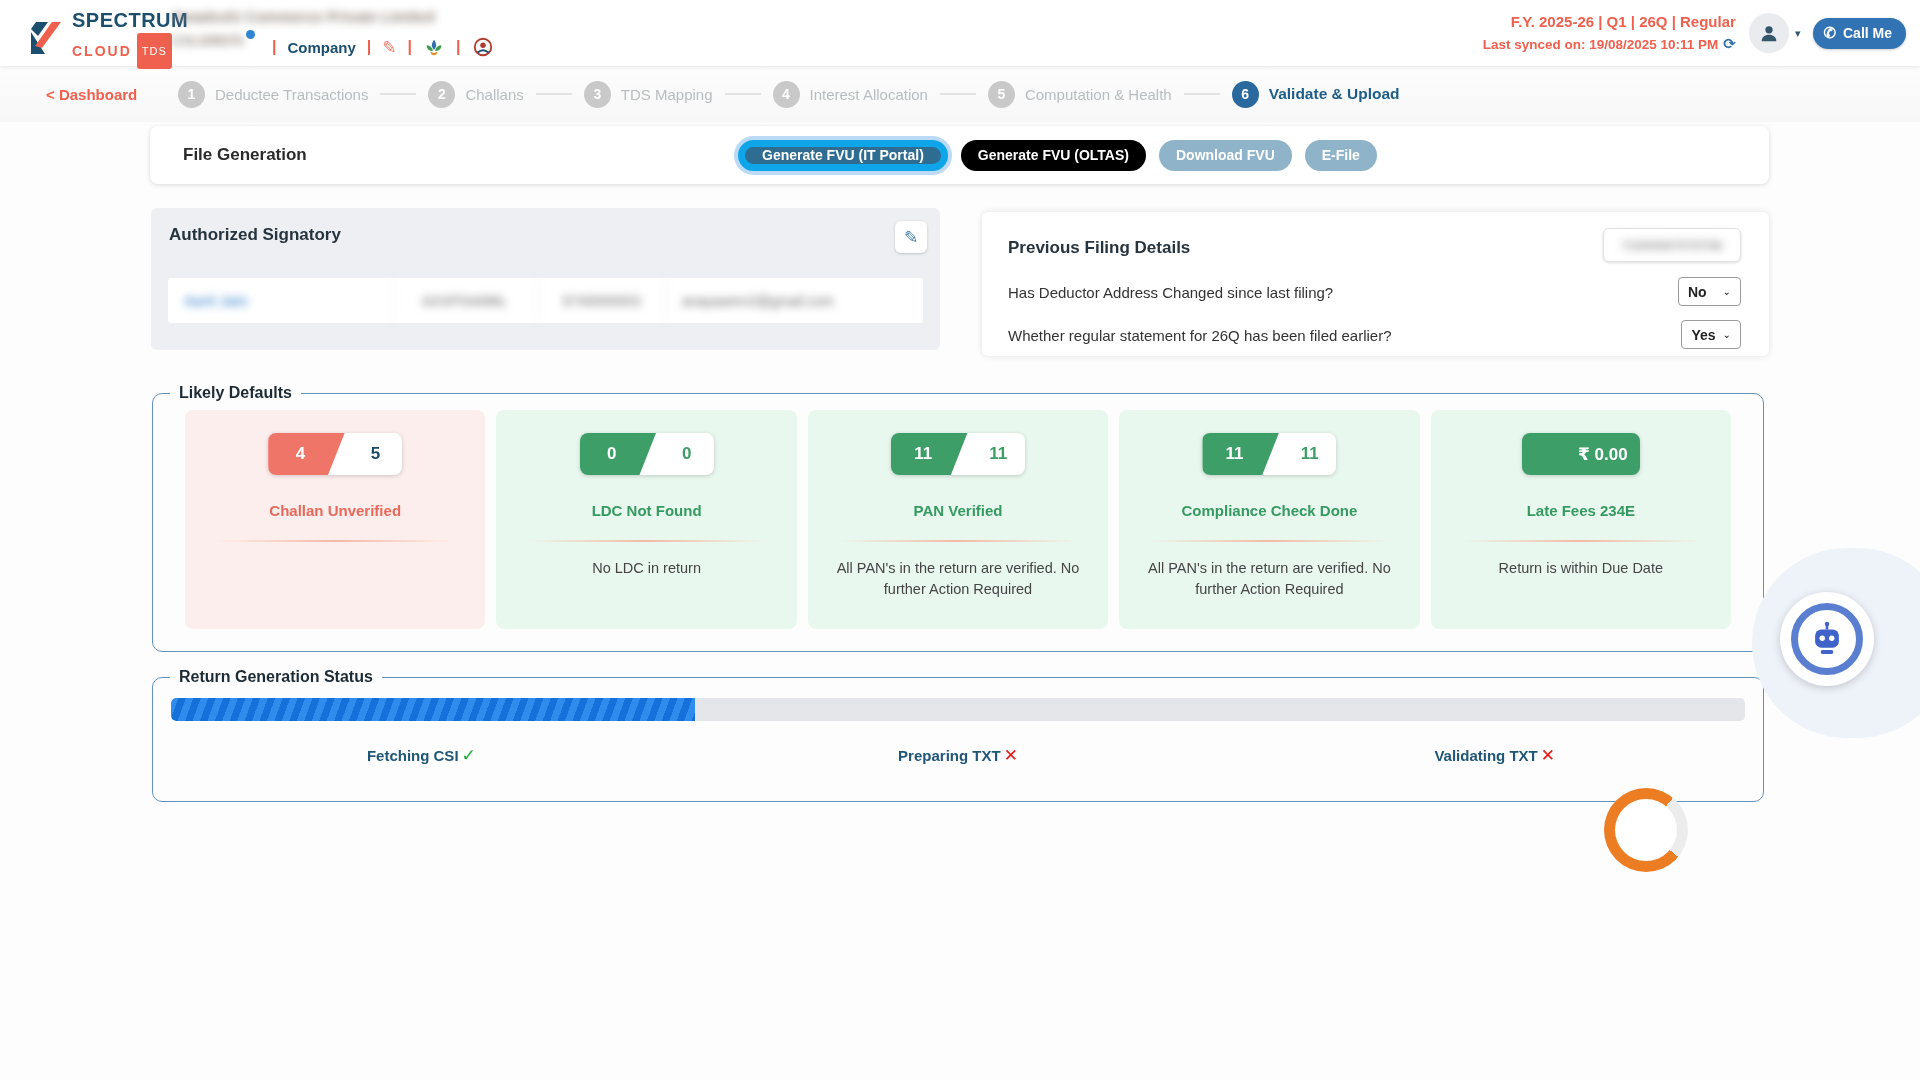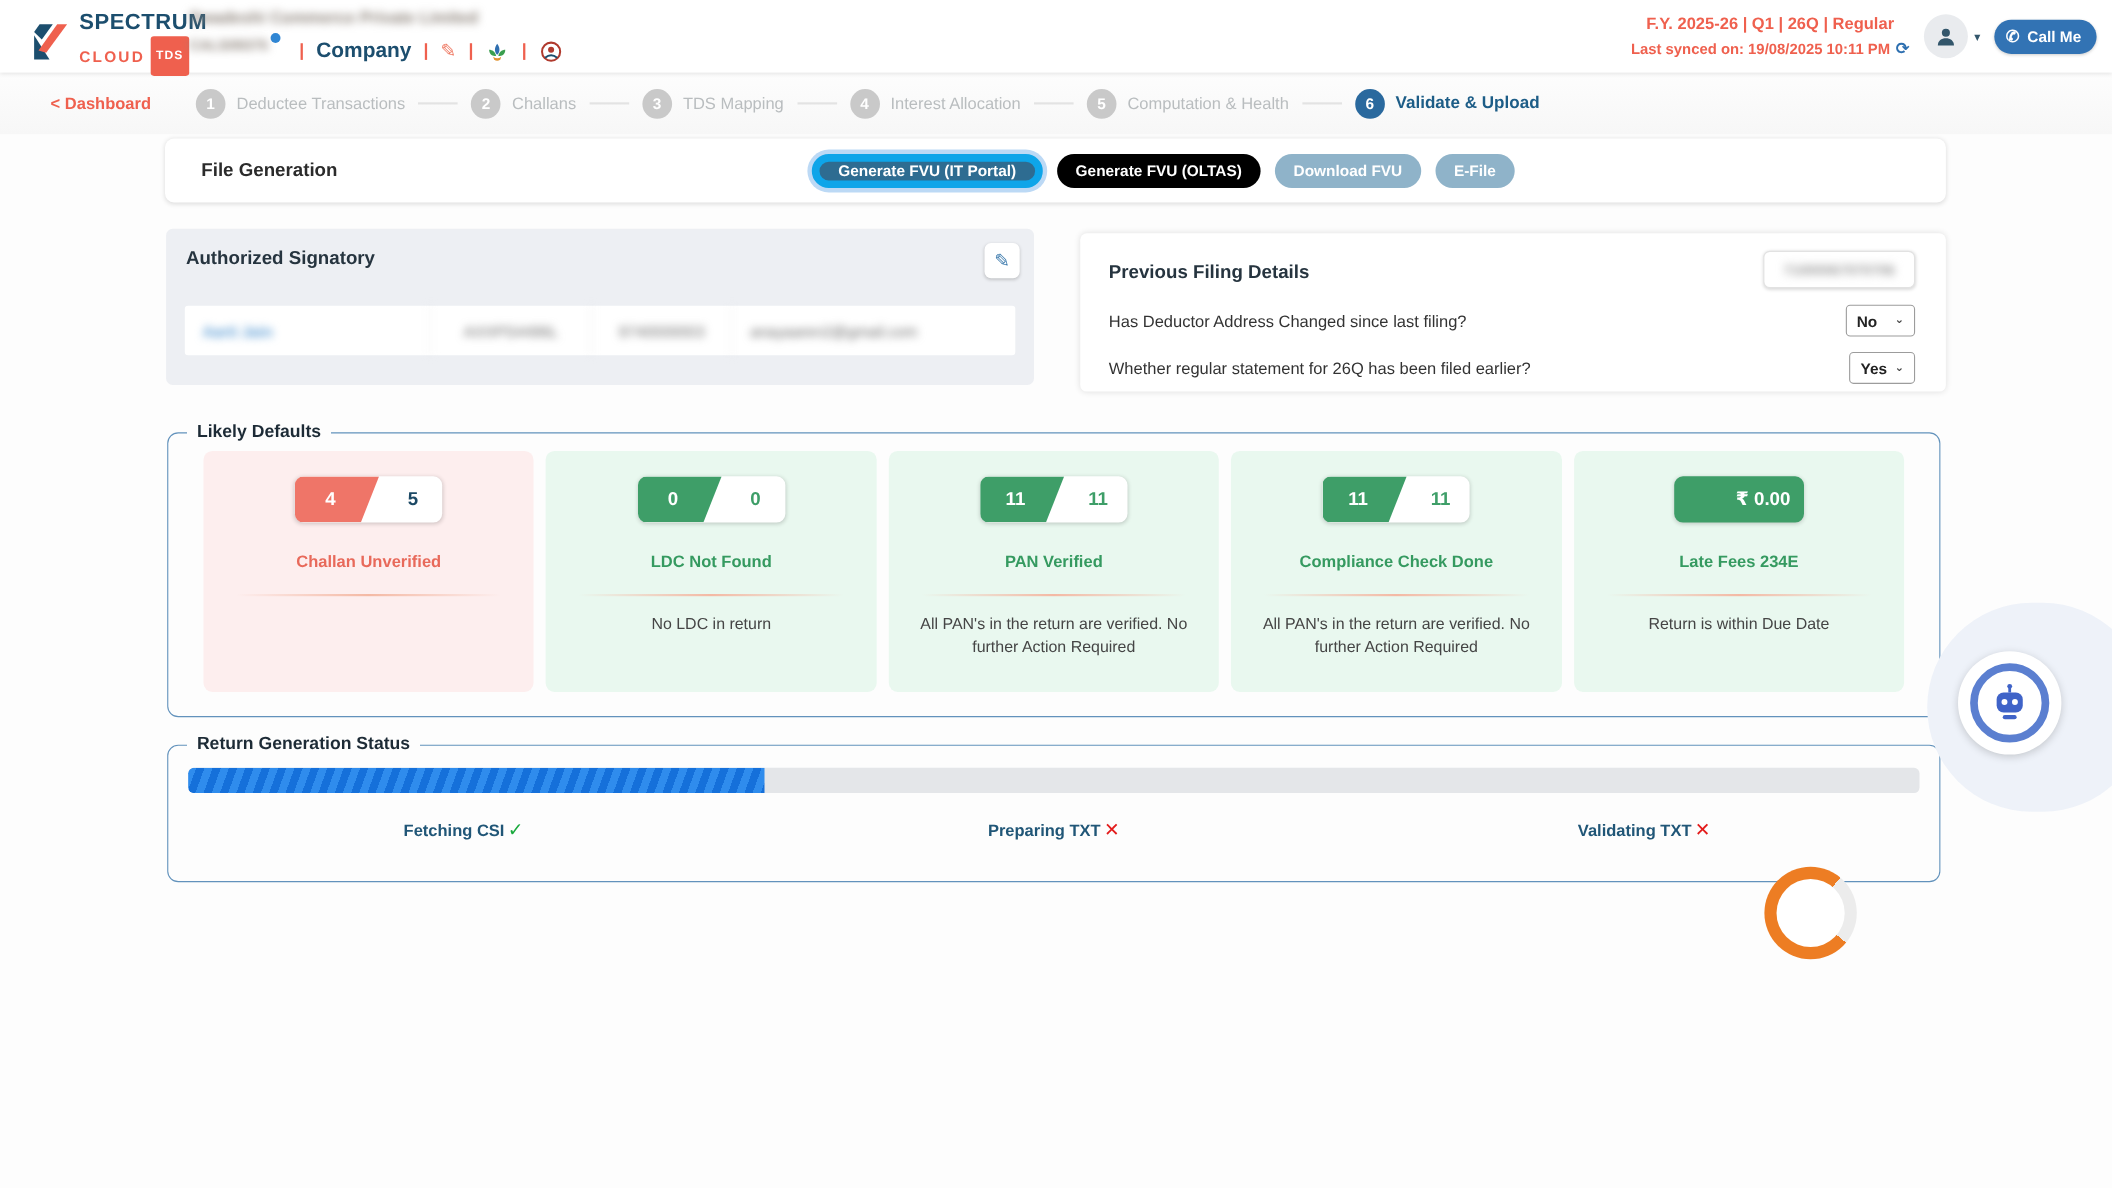--- a/index.html
+++ b/index.html
@@ -7,36 +7,36 @@
     font-family:"Liberation Sans","DejaVu Sans",sans-serif; }
   #app { position:relative; width:1920px; height:1080px; overflow:hidden; }
 
   
   .header { position:absolute; left:0; top:0; width:1920px; height:66px; background:#fff;
     box-shadow:0 1px 4px rgba(0,0,0,.10); z-index:20; }
   .logo { position:absolute; left:28px; top:9px; display:flex; align-items:center; gap:8px; }
   .logo-text .l1 { font-size:20px; font-weight:800; color:#1c4e6e; letter-spacing:.5px; }
   .logo-text .l2 { display:flex; align-items:center; gap:5px; margin-top:1px; }
   .logo-text .cloud { font-size:14px; font-weight:700; color:#ef604e; letter-spacing:2px; }
-  .tds-badge { background:#ef604e; color:#fff; font-size:11px; font-weight:700;
+  .tds-badge { background:#ef604e; color:#fff; font-size:11px; font-weight:400;
     padding:12px 5px; border-radius:3px; letter-spacing:1px; }
   .company-block { position:absolute; left:172px; top:8px; }
   .redact { filter:blur(4px); user-select:none; }
   .company-name { font-size:15px; font-weight:700; color:#8b8178; }
   .company-tan-row { margin-top:8px; display:flex; align-items:flex-start; gap:2px; }
   .company-tan { font-size:13px; font-weight:700; color:#8b8178; }
   .info-dot { width:9px; height:9px; border-radius:50%; background:#2f86d4; margin-top:-3px; }
   .company-links { position:absolute; left:272px; top:36px; display:flex; align-items:center; gap:11px; }
   .vsep { color:#ef604e; font-weight:700; font-size:16px; }
-  .company-link { color:#1c4e6e; font-weight:700; font-size:19px; cursor:pointer; }
+  .company-link { color:#1c4e6e; font-weight:700; font-size:15px; cursor:pointer; }
   .pencil-red { color:#ef7a64; font-size:17px; cursor:pointer; }
   .hdr-logo-svg { width:22px; height:22px; cursor:pointer; }
   .header-right { position:absolute; right:14px; top:0; height:66px; display:flex; align-items:center; gap:13px; }
   .sync-block { text-align:right; }
-  .filing-context { color:#ef604e; font-weight:700; font-size:15px;text-align:center; }
+  .filing-context { color:#ef604e; font-weight:700; font-size:15px; }
   .last-synced { color:#ef604e; font-weight:700; font-size:13.5px; margin-top:5px; }
   .refresh-ic { color:#2d6fb0; font-size:15px; font-weight:700; margin-left:5px; cursor:pointer; display:inline-block; }
   .avatar-wrap { display:flex; align-items:center; gap:6px; cursor:pointer; }
   .avatar { width:40px; height:40px; border-radius:50%; background:#e9ebee; display:flex;
     align-items:center; justify-content:center; overflow:hidden; }
   .caret { color:#33566b; font-size:11px; }
   .callme-btn { display:flex; align-items:center; gap:7px; background:#3273b4; color:#fff;
     height:31px; padding:0 14px 0 10px; border-radius:16px; border:none; font-size:14px;
     font-weight:700; cursor:pointer; box-shadow:0 1px 3px rgba(0,0,0,.2); }
   .phone-ic { font-size:15px; }

